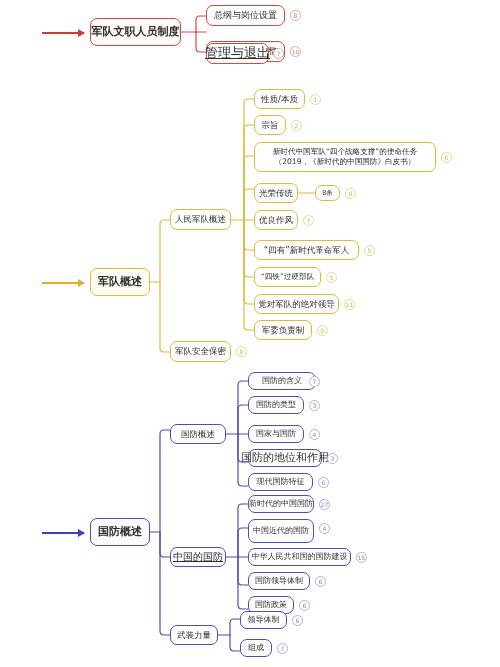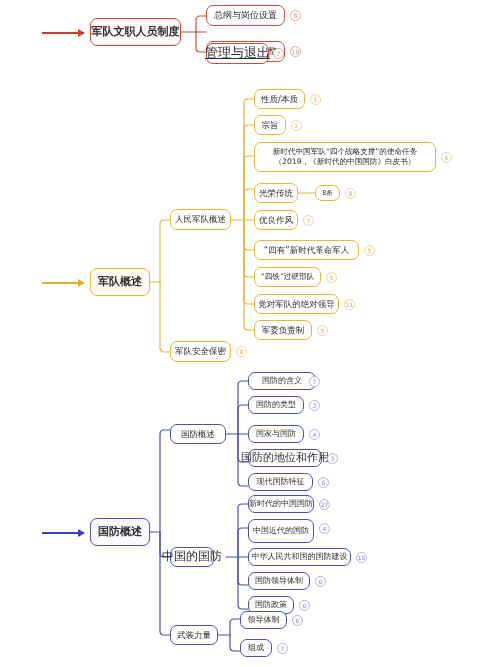--- a/index.html
+++ b/index.html
@@ -208,21 +208,21 @@
 
   <div class="arrow-wrap a-blue" style="left:42px; top:532px; width:42px;">
     <div class="arrow-line" style="width:42px;"></div>
     <div class="arrow-head"></div>
   </div>
 
   <div class="node root t-blue" style="left:90px; top:518px; width:60px; height:28px; font-size:11px;">国防概述</div>
 
   <div class="node t-blue" style="left:170px; top:424px; width:56px; height:20px; font-size:8.5px;">国防概述</div>
 
-  <div class="node t-blue" style="left:170px; top:547px; width:44px; height:20px; font-size:12px;">中国的国防</div>
+  <div class="node t-blue" style="left:170px; top:547px; width:56px; height:20px; font-size:10px;text-decoration:underline;">中国的国防</div>
 
   <div class="node t-blue" style="left:170px; top:625px; width:48px; height:20px; font-size:8.5px;">武装力量</div>
 
   <div class="node t-blue" style="left:248px; top:372px; width:68px; height:18px; font-size:8px;">国防的含义</div>
   <div class="badge b-blue" style="left:309px; top:376px;">7</div>
 
   <div class="node t-blue" style="left:248px; top:396px; width:56px; height:18px; font-size:8px;">国防的类型</div>
   <div class="badge b-blue" style="left:309px; top:400px;">3</div>
 
   <div class="node t-blue" style="left:248px; top:425px; width:56px; height:18px; font-size:8px;">国家与国防</div>

